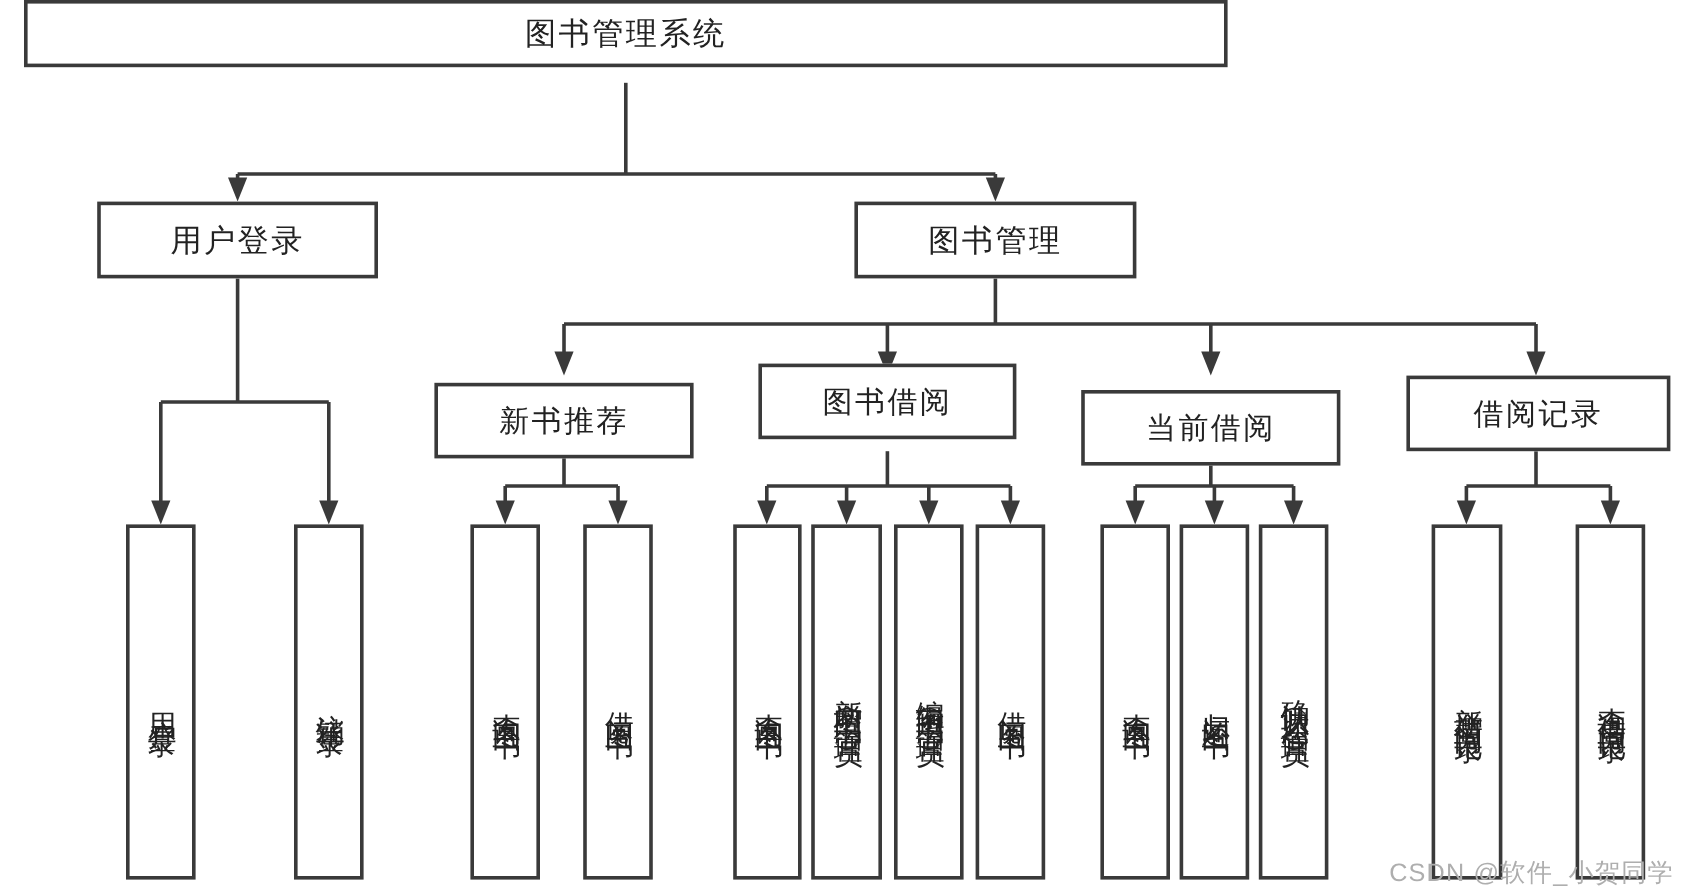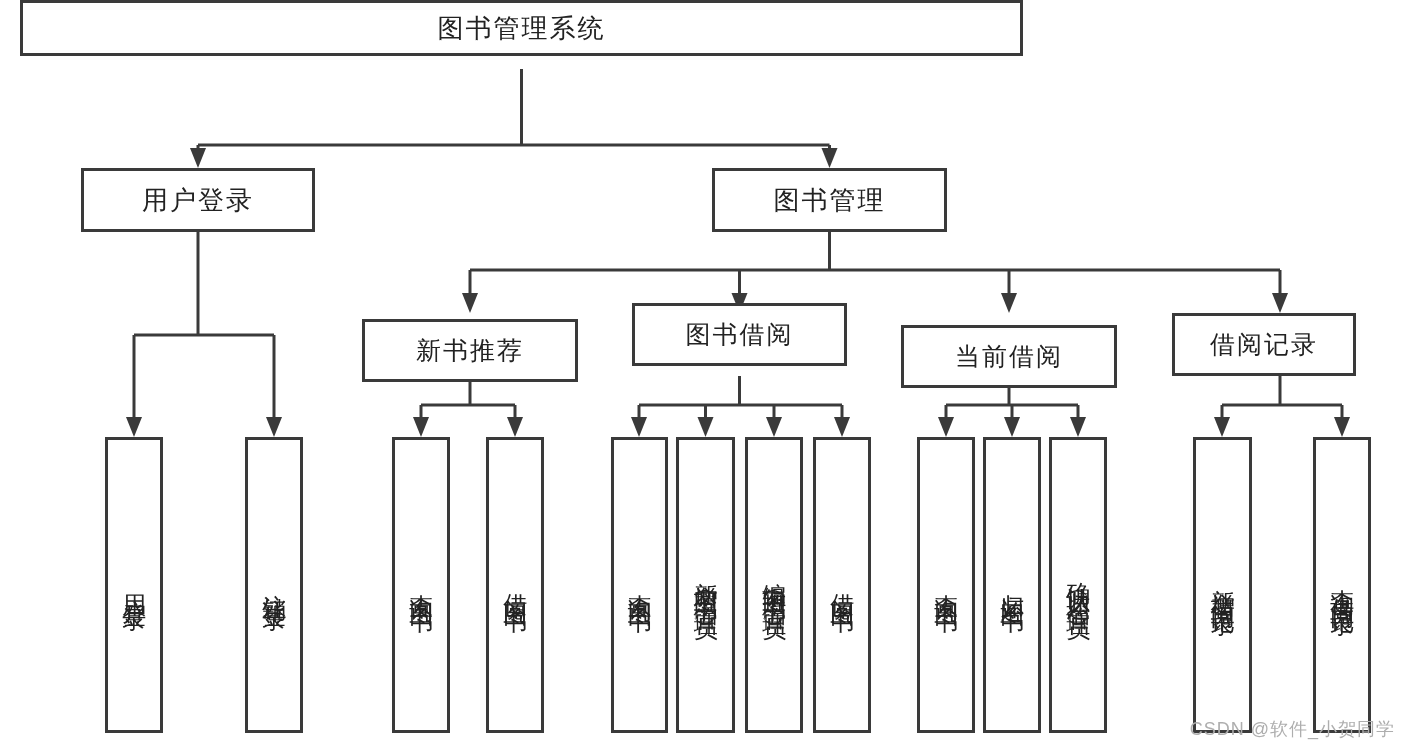--- a/index.html
+++ b/index.html
@@ -28,21 +28,21 @@
   .node.leaf  span{
     writing-mode:vertical-rl;
     text-orientation:mixed;
     font-size:24px;
     letter-spacing:5px;
     line-height:1.1;
   }
   .watermark{
     position:absolute;
     right:10px;bottom:6px;
-    font-size:18px;
+    font-size:21px;
     color:var(--watermark,#aeaeae);
     letter-spacing:1px;
     white-space:nowrap;
   }
 </style>
 </head>
 <body>
 
 <div class="canvas">
 
@@ -121,21 +121,21 @@
 
   <div class="node lvl3" style="left:362px;top:319px;width:216px;height:63px;">
     <span>新书推荐</span>
   </div>
   <div class="node lvl3" style="left:632px;top:303px;width:215px;height:63px;text-align:center;">
     <span>图书借阅</span>
   </div>
   <div class="node lvl3" style="left:901px;top:313px;width:216px;height:63px;margin-top:12px;">
     <span>当前借阅</span>
   </div>
-  <div class="node lvl3" style="left:1172px;top:313px;width:184px;height:63px;text-align:center;">
+  <div class="node lvl3" style="left:1172px;top:313px;width:220px;height:63px;text-align:center;">
     <span>借阅记录</span>
   </div>
 
   <div class="node leaf" style="left:105px;top:437px;width:58px;height:296px;">
     <span>用户登录</span>
   </div>
   <div class="node leaf" style="left:245px;top:437px;width:58px;height:296px;">
     <span>注销登录</span>
   </div>
 

